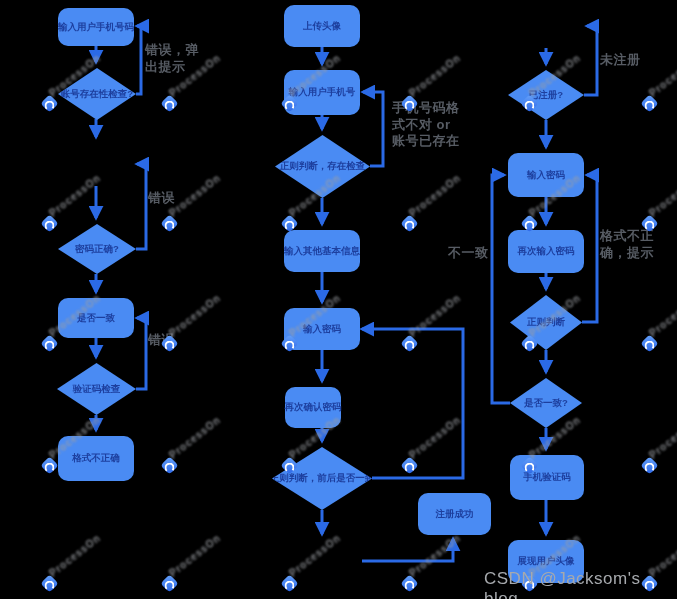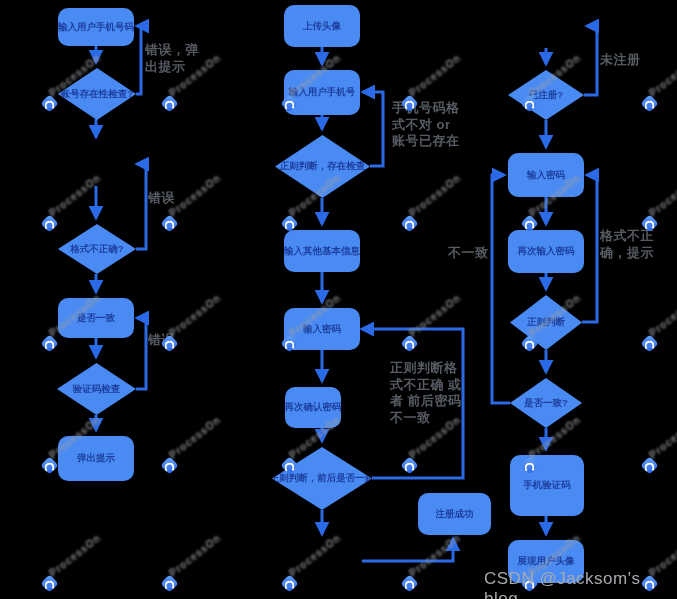--- a/index.html
+++ b/index.html
@@ -89,30 +89,30 @@
     </g>
   </svg>
 
   <div class="node box" style="left:58px;top:8px;width:76px;height:38px">
       <span class="nlabel">输入用户手机号码</span>
     </div>
   <div class="node diamond" style="left:58px;top:68px;width:78px;height:52px">
       <span class="nlabel">账号存在性检查?</span>
     </div>
   <div class="node diamond" style="left:58px;top:224px;width:78px;height:50px">
-      <span class="nlabel">格式不正确?</span>
+      <span class="nlabel">密码正确?</span>
     </div>
   <div class="node box" style="left:58px;top:298px;width:76px;height:40px">
       <span class="nlabel">是否一致</span>
     </div>
   <div class="node diamond" style="left:57px;top:363px;width:79px;height:52px">
       <span class="nlabel">验证码检查</span>
     </div>
   <div class="node box" style="left:58px;top:436px;width:76px;height:45px">
-      <span class="nlabel">弹出提示</span>
+      <span class="nlabel">格式不正确</span>
     </div>
 
   <div class="node box" style="left:284px;top:5px;width:76px;height:42px">
       <span class="nlabel">上传头像</span>
     </div>
   <div class="node box" style="left:284px;top:70px;width:76px;height:45px">
       <span class="nlabel">输入用户手机号</span>
     </div>
   <div class="node diamond" style="left:275px;top:135px;width:95px;height:63px">
       <span class="nlabel">正则判断，存在检查</span>
@@ -141,32 +141,31 @@
     </div>
   <div class="node box" style="left:508px;top:230px;width:76px;height:43px">
       <span class="nlabel">再次输入密码</span>
     </div>
   <div class="node diamond" style="left:510px;top:295px;width:72px;height:55px">
       <span class="nlabel">正则判断</span>
     </div>
   <div class="node diamond" style="left:510px;top:378px;width:72px;height:50px">
       <span class="nlabel">是否一致?</span>
     </div>
-  <div class="node box" style="left:510px;top:455px;width:74px;height:61px">
+  <div class="node box" style="left:510px;top:455px;width:74px;height:45px">
       <span class="nlabel">手机验证码</span>
     </div>
   <div class="node box" style="left:508px;top:540px;width:76px;height:43px">
       <span class="nlabel">展现用户头像</span>
     </div>
 
   <div class="elabel" style="left:145px;top:42px;width:60px">错误，弹出提示</div>
   <div class="elabel" style="left:148px;top:190px">错误</div>
   <div class="elabel" style="left:148px;top:332px">错误</div>
   <div class="elabel" style="left:392px;top:100px;width:68px">手机号码格式不对 or 账号已存在</div>
-  <div class="elabel" style="left:390px;top:360px;width:72px">正则判断格式不正确 或者 前后密码不一致</div>
   <div class="elabel" style="left:600px;top:52px">未注册</div>
   <div class="elabel" style="left:600px;top:228px;width:58px">格式不正确，提示</div>
   <div class="elabel" style="left:448px;top:245px">不一致</div>
 
   <div id="watermarks">
       <div class="wm" style="left: 43px; top: 90px;">
         <span class="wm-text">ProcessOn</span>
         <span class="wm-logo">
           <span class="wm-glyph"></span>
         </span>

